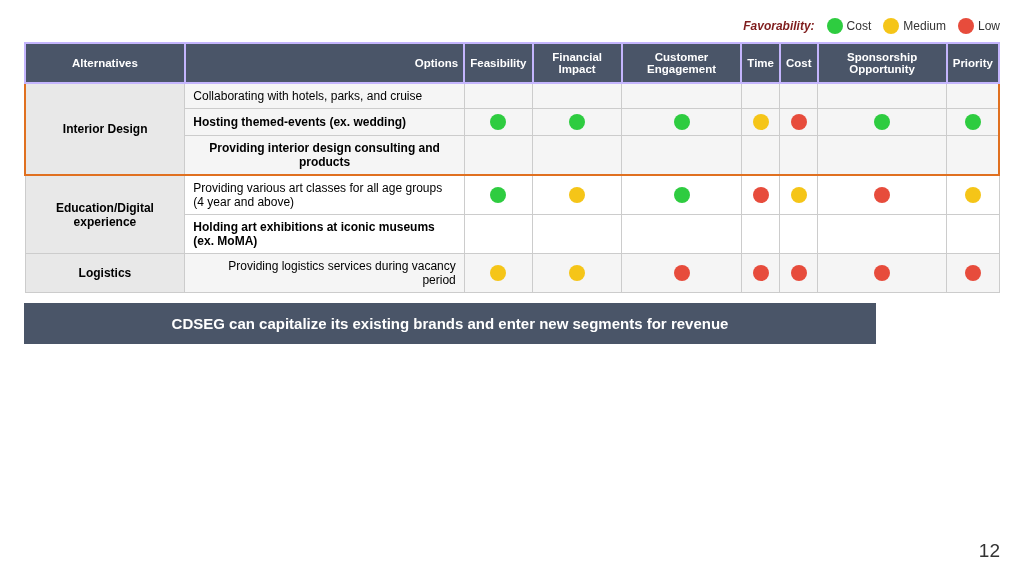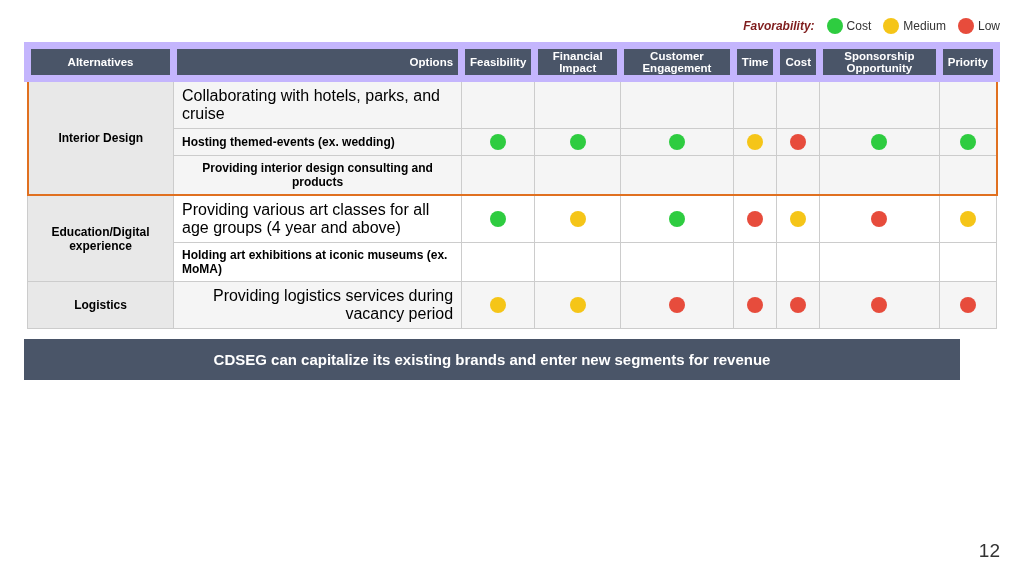--- a/index.html
+++ b/index.html
@@ -63,22 +63,22 @@
     table {
       width: 100%;
       border-collapse: collapse;
       font-size: 11.5px;
     }
     thead tr th {
       background: #4a5568;
       color: #ffffff;
       font-weight: bold;
       text-align: center;
-      padding: 1px 5px;
-      border: 7px solid #c4b5fd;
+      padding: 7px 5px;
+      border: 2px solid #c4b5fd;
       vertical-align: middle;
     }
     thead tr th:first-child {
       text-align: center;
     }
     thead tr th:nth-child(2) {
       text-align: right;
     }
     tbody tr td {
       border: 1px solid #ccc;
@@ -88,38 +88,38 @@
     }
     tbody tr td:first-child {
       background: #e8e8e8;
       font-weight: bold;
       text-align: center;
       font-size: 12px;
     }
     tbody tr td:nth-child(2) {
       text-align: left;
       background: #f5f5f5;
-      font-size: 16px;
+      font-size: 12px;
     }
 
     .cell-dot {
       display: flex;
       align-items: center;
       justify-content: center;
     }
 
     .footer-banner {
       margin-top: auto;
       background: #4a5568;
       color: #ffffff;
       font-size: 15px;
       font-weight: bold;
       text-align: center;
       padding: 12px 20px;
-      width: 936px;
+      width: 852px;
     }
     .page-number {
       position: absolute;
       bottom: 14px;
       right: 24px;
       font-size: 19px;
       color: #333;
     }
     .footer-row {
       display: flex;

